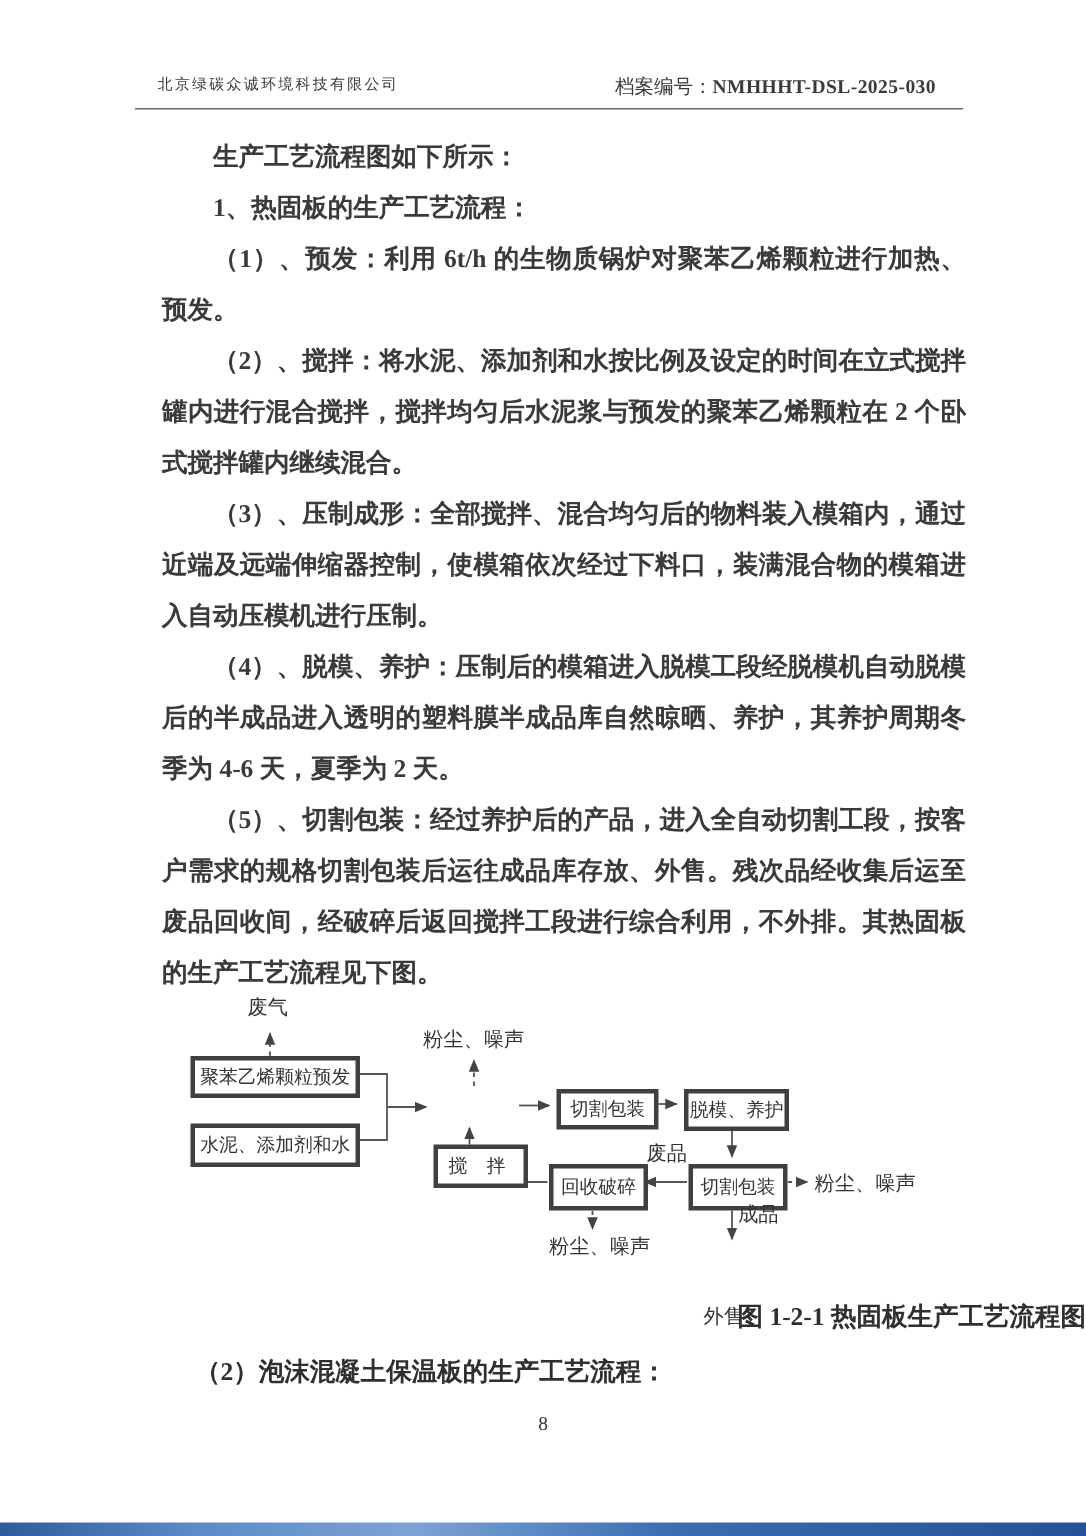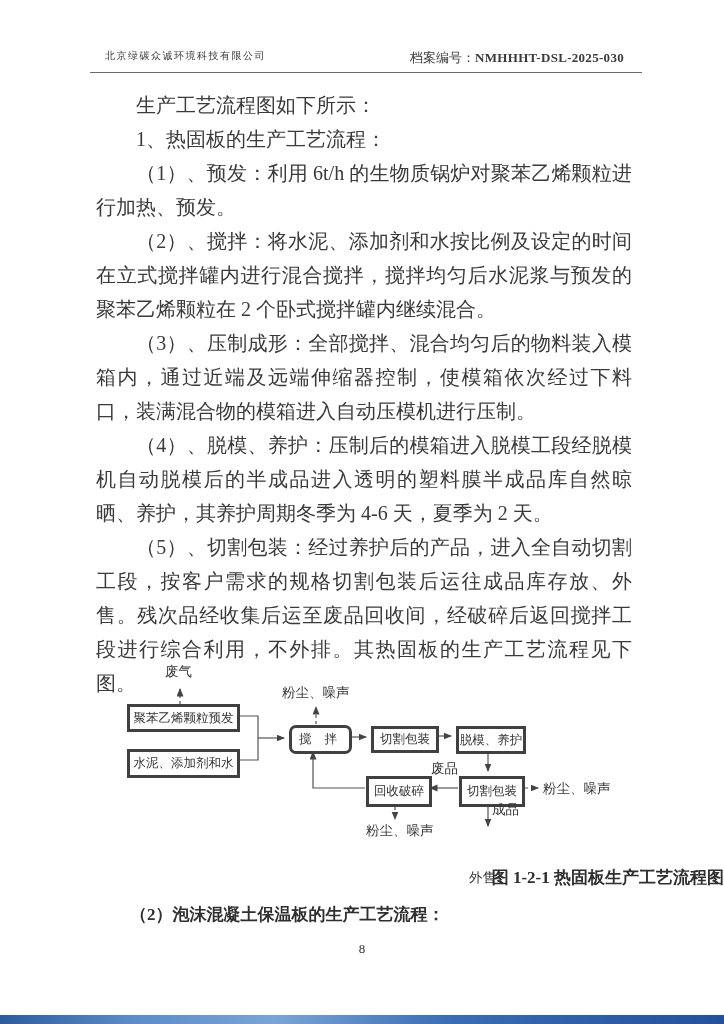--- a/index.html
+++ b/index.html
@@ -20,23 +20,24 @@
     position:absolute;right:100px;top:49px;
     font-size:13px;color:#3a3a3a;
   }
   .hdr-archive .num{font-weight:bold;letter-spacing:.3px;}
   .hdr-rule{
     position:absolute;left:90px;top:72px;width:552px;height:0;
     border-top:1.5px solid #6b6b6b;
   }
   
   .body-text{
-    position:absolute;left:96px;top:88px;width:536px;
-    font-size:20px;line-height:34px;text-align:justify;
+    position:absolute;left:108px;top:88px;width:536px;
+    font-size:17px;line-height:34px;text-align:justify;
     color:#3a3a3a;
+    font-weight:bold;
   }
   .body-text p{margin:0;text-indent:2em;}
   
   .diagram{position:absolute;left:0;top:0;width:724px;height:1024px;pointer-events:none;}
   .dg-svg{position:absolute;left:0;top:0;}
   .dg-box{
     position:absolute;border:3px solid #404040;background:#fff;
     display:flex;align-items:center;justify-content:center;
     font-size:12.5px;color:#333;white-space:nowrap;
     font-family:"Liberation Serif","DejaVu Serif",serif;
@@ -115,21 +116,21 @@
 
       <path d="M316,724 L316,707" fill="none" stroke="#555" stroke-width="1.2" stroke-dasharray="3,3" marker-end="url(#arr)"></path>
 
       <path d="M395,801 L395,819" fill="none" stroke="#555" stroke-width="1.2" stroke-dasharray="3,3" marker-end="url(#arr)"></path>
 
       <path d="M519,788 L538,788" fill="none" stroke="#555" stroke-width="1.2" stroke-dasharray="3,3" marker-end="url(#arr)"></path>
     </svg>
 
     <div class="dg-box" style="left:127px;top:704px;width:107px;height:22px;">聚苯乙烯颗粒预发</div>
     <div class="dg-box" style="left:127px;top:749px;width:107px;height:23px;">水泥、添加剂和水</div>
-    <div class="dg-box sp" style="left:289px;top:725px;width:57px;height:23px;border-radius:7px;">搅 拌</div>
+    <div class="dg-box sp" style="left:289px;top:763px;width:57px;height:23px;">搅 拌</div>
     <div class="dg-box" style="left:371px;top:726px;width:62px;height:21px;">切割包装</div>
     <div class="dg-box" style="left:456px;top:726px;width:64px;height:22px;">脱模、养护</div>
     <div class="dg-box" style="left:366px;top:776px;width:60px;height:25px;">回收破碎</div>
     <div class="dg-box" style="left:459px;top:776px;width:60px;height:25px;text-align:center;">切割包装</div>
 
     <div class="dg-label" style="left:165px;top:663px;">废气</div>
     <div class="dg-label" style="left:282px;top:684px;">粉尘、噪声</div>
     <div class="dg-label" style="left:431px;top:760px;">废品</div>
     <div class="dg-label" style="left:543px;top:780px;">粉尘、噪声</div>
     <div class="dg-label" style="left:492px;top:801px;">成品</div>

